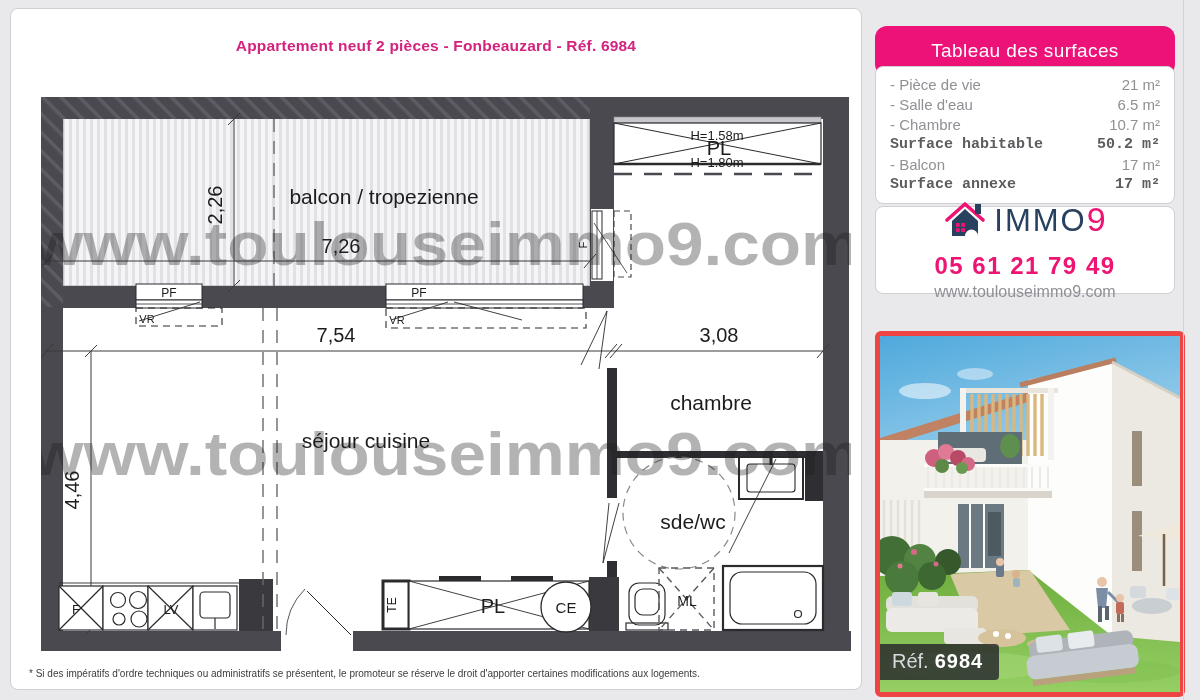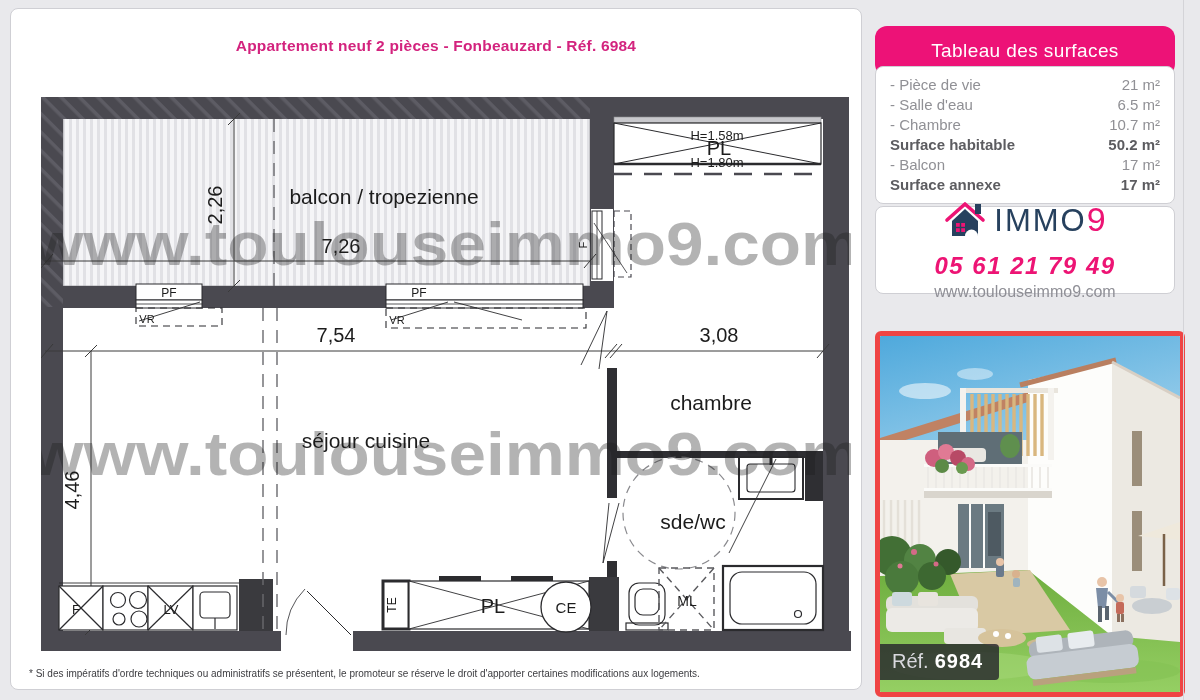--- a/index.html
+++ b/index.html
@@ -26,28 +26,28 @@
   
   .right-col{position:absolute;left:875px;top:0;width:300px;height:700px;}
   .surf-header{
     position:absolute;left:0;top:26px;width:300px;height:50px;
     background:#ed1277;border-radius:12px;color:#fff;
     display:flex;align-items:center;justify-content:center;
     font-size:19px;font-weight:500;letter-spacing:.4px;
   }
   .surf-card{position:absolute;left:0;top:66px;width:300px;padding:8px 14px;}
   .surf-row{display:flex;justify-content:space-between;line-height:20px;font-size:15px;color:#909095;}
-  .surf-row.bold{font-weight:700;color:#5c5c60;}
+  .surf-row.bold{font-weight:700;color:#5c5c60;font-family:Liberation Mono, monospace;}
 
   .agency-card{position:absolute;left:0;top:206px;width:300px;height:88px;
     display:flex;flex-direction:column;align-items:center;justify-content:center;gap:2px;}
   .brand-line{display:flex;align-items:center;gap:6px;}
   .brand-text{font-size:31px;color:#27415e;letter-spacing:2px;}
   .brand-text .nine{color:#ed1474;font-size:34px;letter-spacing:0;}
-  .agency-phone{font-size:24px;font-weight:800;color:#ed1474;letter-spacing:1.5px;margin-top:11px;font-style:italic;}
+  .agency-phone{font-size:24px;font-weight:800;color:#ed1474;letter-spacing:1.5px;margin-top:11px;}
   .agency-site{font-size:16px;color:#8f8f96;margin-top:1px;}
 
   .photo-card{position:absolute;left:0;top:331px;width:300px;height:356px;
     border:5px solid #ef4444;border-radius:6px;overflow:hidden;background:#fff;}
   .ref-badge{
     position:absolute;left:0;bottom:12px;background:rgba(38,38,44,.82);
     color:#d9d9de;font-size:20px;padding:6px 16px 7px 12px;border-radius:0 4px 4px 0;
   }
   .ref-badge b{color:#fff;font-weight:800;margin-left:6px;letter-spacing:1px;}
 

